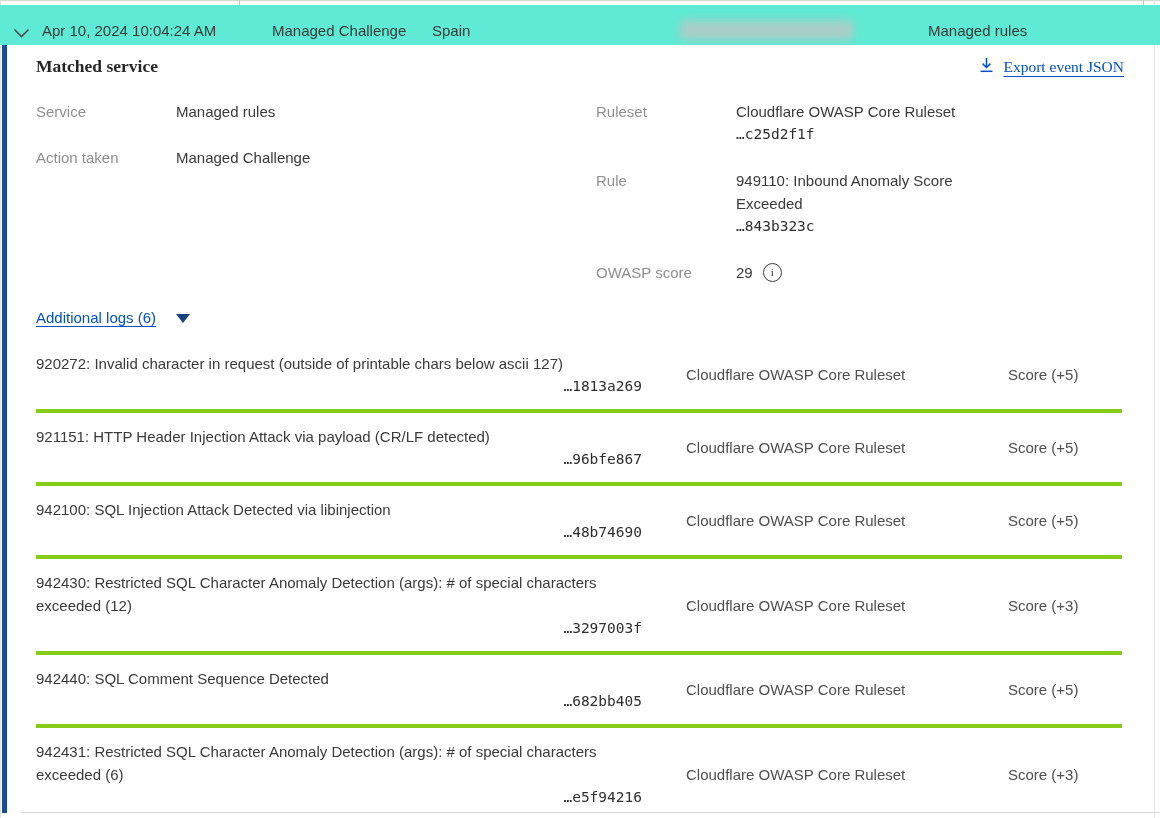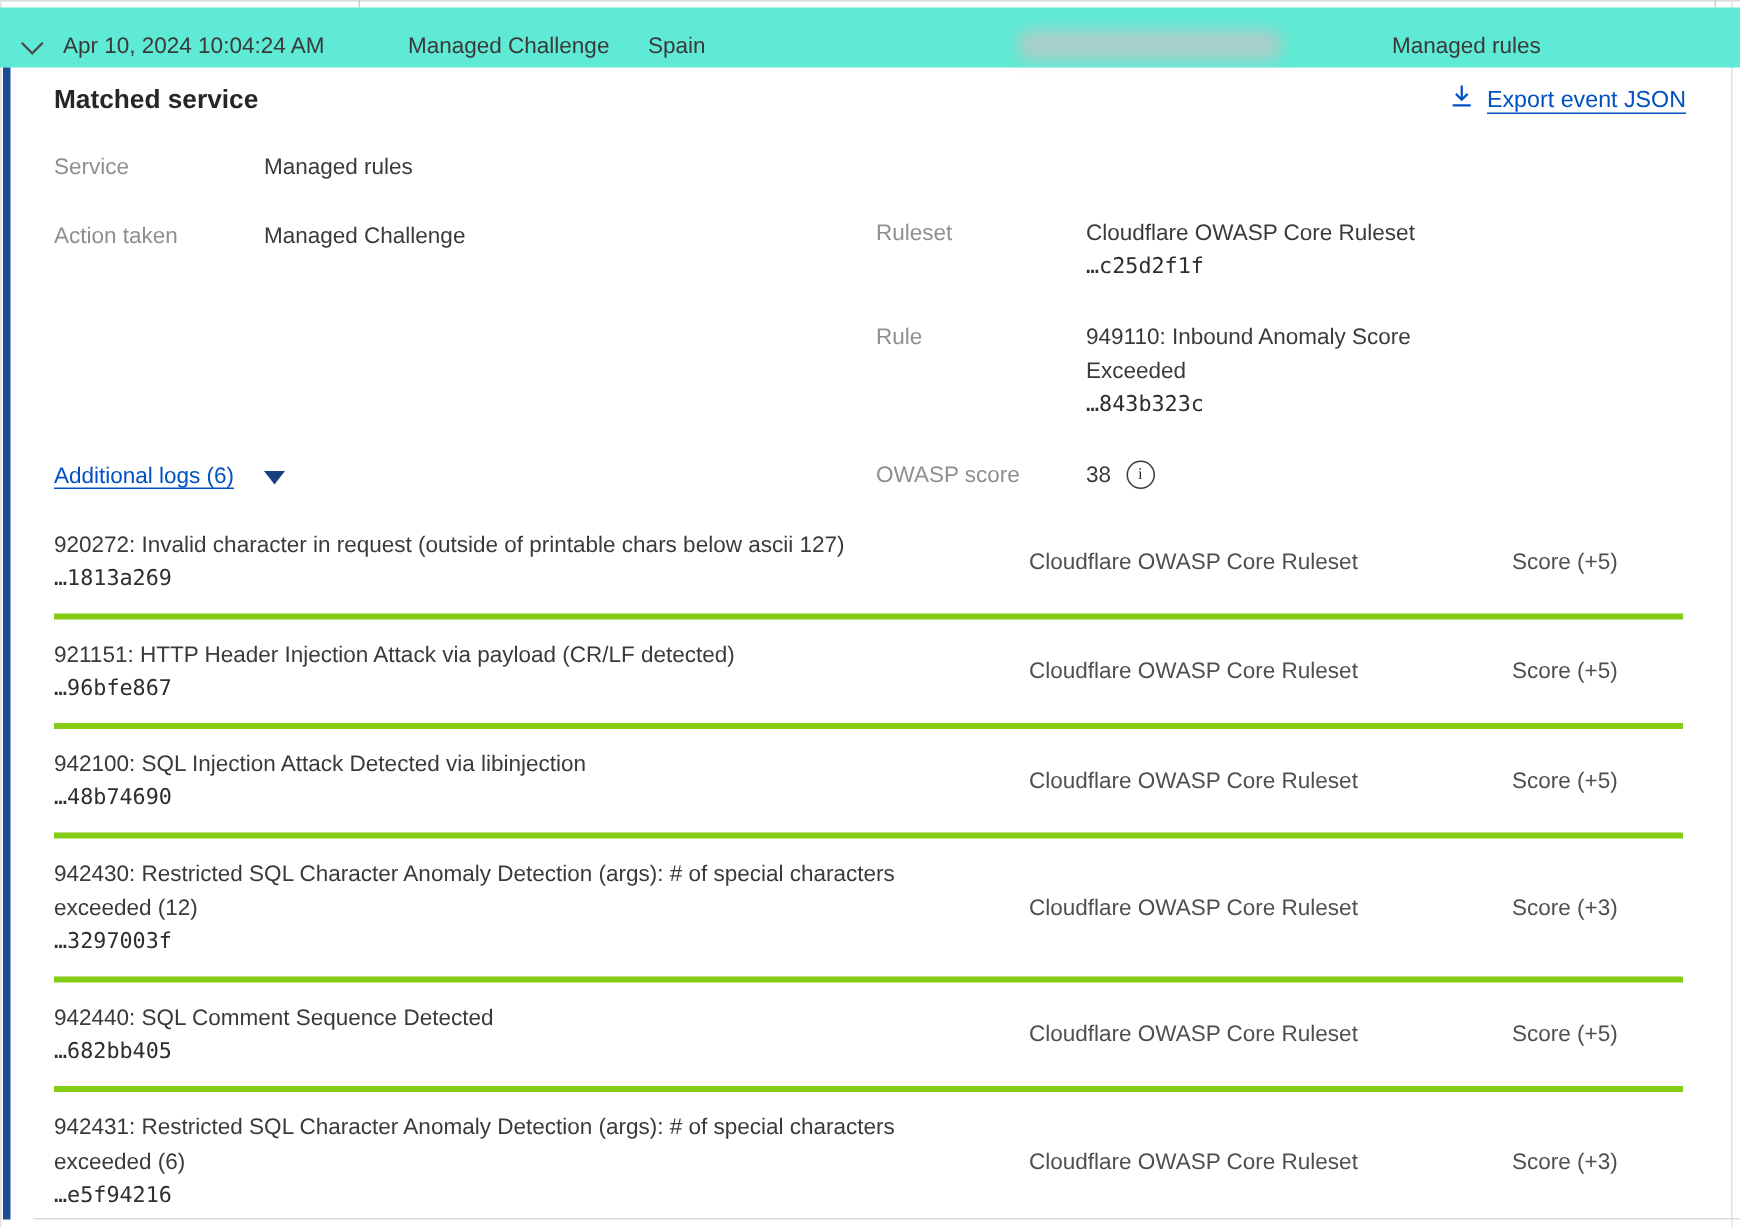--- a/index.html
+++ b/index.html
@@ -15,47 +15,47 @@
   
   #event-row{position:absolute;left:0;top:5px;width:100%;height:40px;background:#5eead4;}
   #event-row .cell{position:absolute;top:17px;font-size:15px;color:#3a3a3a;white-space:nowrap;}
   #chevron{position:absolute;left:13px;top:20px;cursor:pointer;}
   #redacted-blur{position:absolute;left:679px;top:15px;width:175px;height:20px;background:#c4c4c4;border-radius:6px;filter:blur(5px);opacity:.75;}
 
   
   #accent-bar{position:absolute;left:2px;top:45px;width:5px;height:768px;background:var(--accent,#1b4d94);}
 
   
-  #panel-head{position:absolute;left:36px;top:56px;width:1088px;display:flex;justify-content:space-between;align-items:center;}
+  #panel-head{position:absolute;left:36px;top:56px;width:1088px;display:flex;justify-content:space-between;align-items:center;font-family:Liberation Serif, serif;}
   #panel-title{font-size:17.5px;font-weight:700;color:#262626;}
   #export-link{display:flex;align-items:center;gap:9px;color:var(--link,#0051c3);font-size:15.5px;cursor:pointer;text-align:right;}
   #export-link .lbl{text-decoration:underline;text-underline-offset:4px;}
 
   
   .fields{position:absolute;top:100px;}
   #fields-left{left:36px;width:420px;}
-  #fields-right{left:584px;width:400px;margin-top:44px;}
+  #fields-right{left:596px;width:400px;}
   .field{display:flex;margin-bottom:23px;gap:28px;}
   .flabel{width:112px;flex:0 0 112px;color:#8f8f8f;font-size:15px;line-height:23px;}
   .fvalue{color:#3a3a3a;font-size:15px;line-height:23px;}
   .fvalue.wrap{width:242px;}
   .hash{font-family:"DejaVu Sans Mono","Liberation Mono",monospace;font-size:14.5px;color:#2e2e2e;line-height:23px;}
   .score-line{display:flex;align-items:center;gap:10px;}
   .info-icon{display:inline-flex;align-items:center;justify-content:center;width:17px;height:17px;border:1.3px solid #3b3b3b;border-radius:50%;font-size:11px;font-style:normal;color:#2e2e2e;cursor:pointer;font-family:"Liberation Serif","DejaVu Serif",serif;}
 
   
   #logs-toggle{position:absolute;left:36px;top:309px;display:flex;align-items:center;gap:20px;cursor:pointer;}
   #logs-toggle .lbl{color:var(--link,#0051c3);font-size:15px;text-decoration:underline;text-underline-offset:3px;}
   #logs-caret{width:0;height:0;border-left:7px solid transparent;border-right:7px solid transparent;border-top:9px solid #16407f;margin-top:2px;}
 
   #logs-table{position:absolute;left:36px;top:340px;width:1086px;}
   .log-row{display:flex;align-items:center;padding:12px 0;border-bottom:4px solid #84cc16;}
   .log-desc{width:650px;flex:0 0 650px;box-sizing:border-box;padding-right:44px;}
   .log-desc .desc{font-size:15px;color:#3a3a3a;line-height:23px;}
-  .log-desc .hash{line-height:22px;}
+  .log-desc .hash{line-height:22px;text-align:right;}
   .log-ruleset{width:322px;flex:0 0 322px;font-size:15px;color:#4f4f4f;}
   .log-score{flex:1;font-size:15px;color:#4f4f4f;}
 
   #panel-bottom-border{position:absolute;left:22px;top:812px;width:1138px;height:1px;background:#d9d9d9;}
 </style>
 </head>
 <body>
 
 <div id="root">
 
@@ -116,21 +116,21 @@
     <div class="field">
       <div class="flabel">Rule</div>
       <div class="fvalue wrap">
         <div>949110: Inbound Anomaly Score Exceeded</div>
         <div class="hash">…843b323c</div>
       </div>
     </div>
     <div class="field">
       <div class="flabel">OWASP score</div>
       <div class="fvalue score-line">
-        <span>38</span>
+        <span>29</span>
         <span class="info-icon">i</span>
       </div>
     </div>
   </div>
 
   <div id="logs-toggle">
     <span class="lbl">Additional logs (6)</span>
     <span id="logs-caret"></span>
   </div>
 

